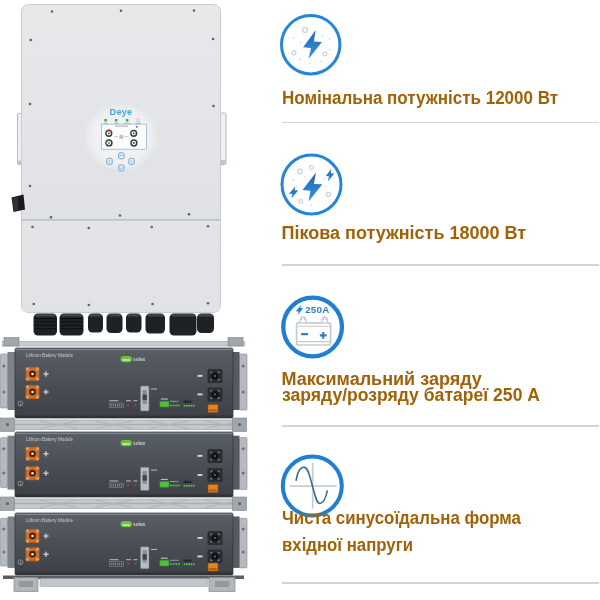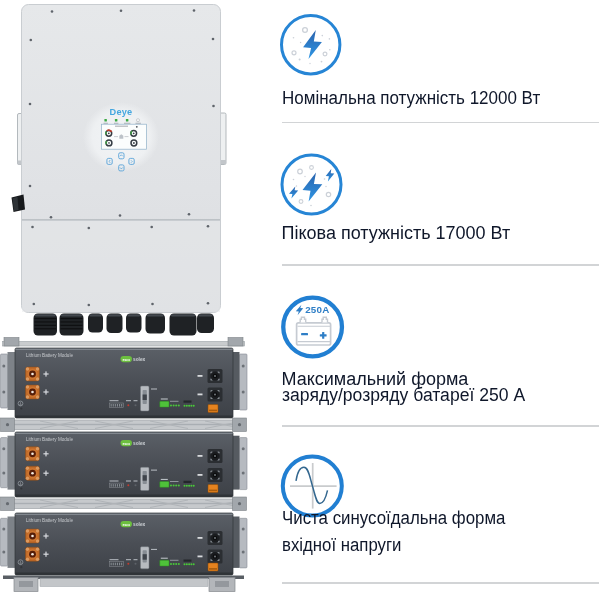--- a/index.html
+++ b/index.html
@@ -1,16 +1,16 @@
 <!DOCTYPE html>
 <html><head><meta charset="utf-8">
 <style>
 html,body{margin:0;padding:0}
 body{width:600px;height:600px;background:#ffffff;font-family:"Liberation Sans",sans-serif;position:relative;overflow:hidden}
-.t{position:absolute;left:281.5px;font-size:18px;line-height:24px;font-weight:normal;color:#0f172a;white-space:nowrap}
+.t{position:absolute;left:281.5px;font-size:18px;line-height:24px;font-weight:bold;color:#a16207;white-space:nowrap}
 .hr{position:absolute;left:282px;width:317px;height:1.7px;background:#d2d4d6}
 svg text{font-family:"Liberation Sans",sans-serif}
 </style></head>
 <body>
 <svg style="position:absolute;left:0;top:0" width="256" height="600" viewBox="0 0 256 600">
 <defs>
 <linearGradient id="gi" x1="0" y1="0" x2="0" y2="1">
  <stop offset="0" stop-color="#e6e8ea"></stop>
         <stop offset="0.6" stop-color="#e0e2e5"></stop>
         <stop offset="1" stop-color="#dbdde0"></stop>
@@ -481,17 +481,17 @@
 <line x1="11" y1="33.1" x2="57.6" y2="33.1" stroke="#c9cbcd" stroke-width="1.7"></line>
 <path d="M17 27.8 C18.2 20.3 21 14.3 24.9 14.3 C29.5 14.3 30.7 24 33.4 32.9 C36.1 41.8 37.3 50.4 40.8 50.4 C44.3 50.4 46.9 44.6 48.5 37.4" fill="none" stroke="#33678f" stroke-width="1.5"></path>
 </svg>
 
 <div class="hr" style="top:121.7px"></div>
 <div class="hr" style="top:264px"></div>
 <div class="hr" style="top:425.3px"></div>
 <div class="hr" style="top:582px"></div>
 
 <div class="t" style="top:85.7px"><span id="s1" style="display:inline-block;transform-origin:0 0;transform:scaleX(0.944)">Номінальна потужність 12000 Вт</span></div>
-<div class="t" style="top:221.4px"><span id="s2" style="display:inline-block;transform-origin:0 0;transform:scaleX(1.0)">Пікова потужність 17000 Вт</span></div>
-<div class="t" style="top:366.6px"><span id="s3" style="display:inline-block;transform-origin:0 0;transform:scaleX(1.0)">Максимальний форма</span></div>
+<div class="t" style="top:221.4px"><span id="s2" style="display:inline-block;transform-origin:0 0;transform:scaleX(1.0)">Пікова потужність 18000 Вт</span></div>
+<div class="t" style="top:366.6px"><span id="s3" style="display:inline-block;transform-origin:0 0;transform:scaleX(1.0)">Максимальний заряду</span></div>
 <div class="t" style="top:383px"><span id="s4" style="display:inline-block;transform-origin:0 0;transform:scaleX(0.976)">заряду/розряду батареї 250 А</span></div>
 <div class="t" style="top:506px"><span id="s5" style="display:inline-block;transform-origin:0 0;transform:scaleX(0.936)">Чиста синусоїдальна форма</span></div>
 <div class="t" style="top:533px"><span id="s6" style="display:inline-block;transform-origin:0 0;transform:scaleX(0.932)">вхідної напруги</span></div>
 
 </body></html>

